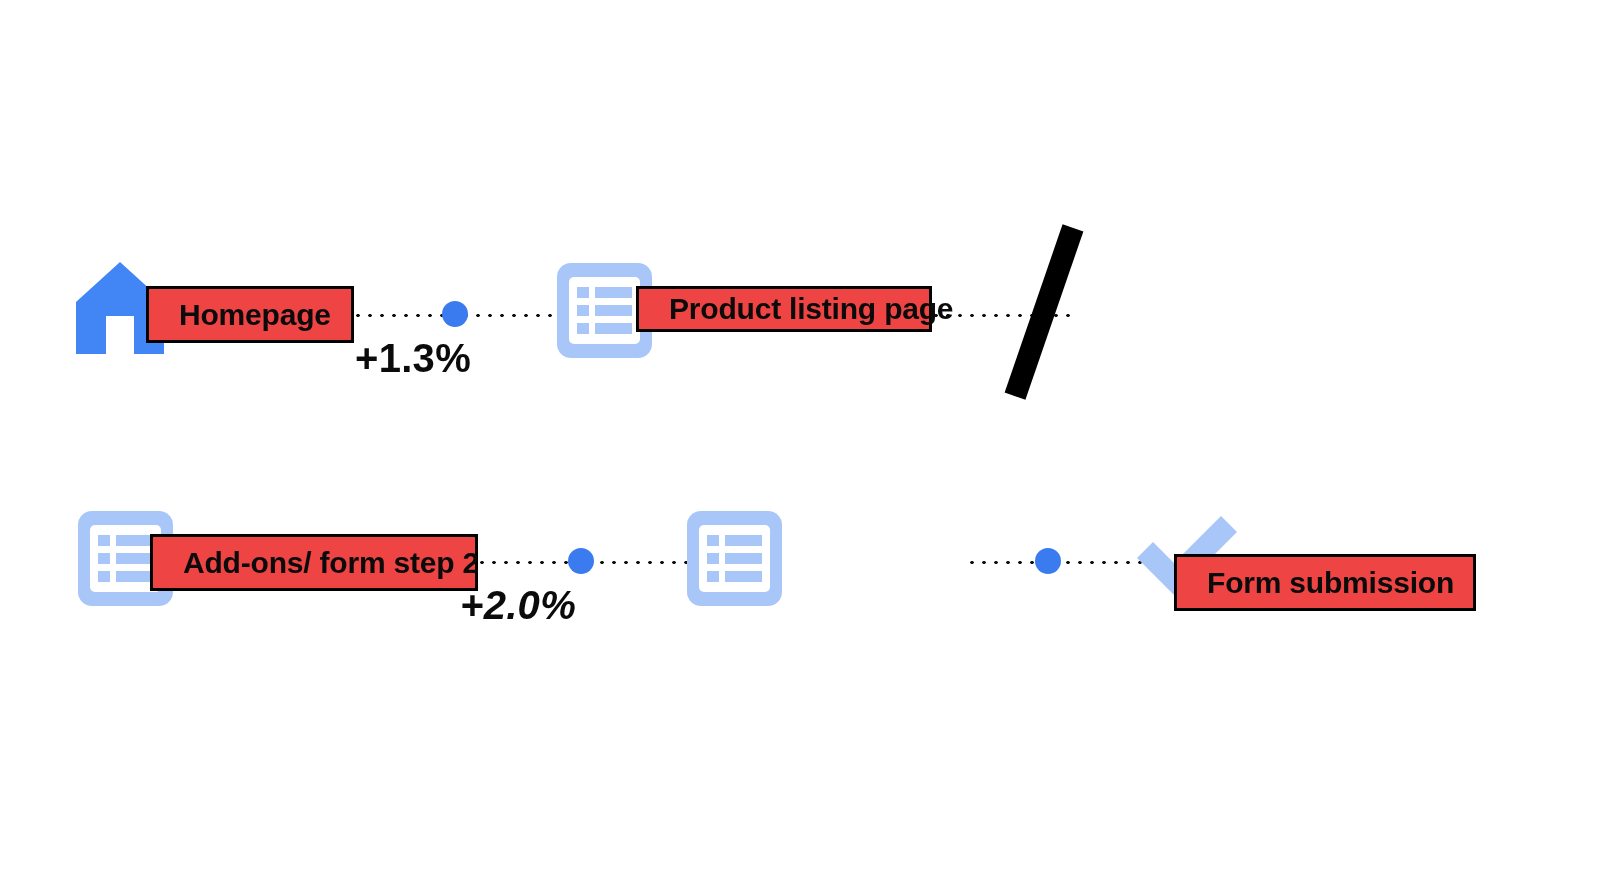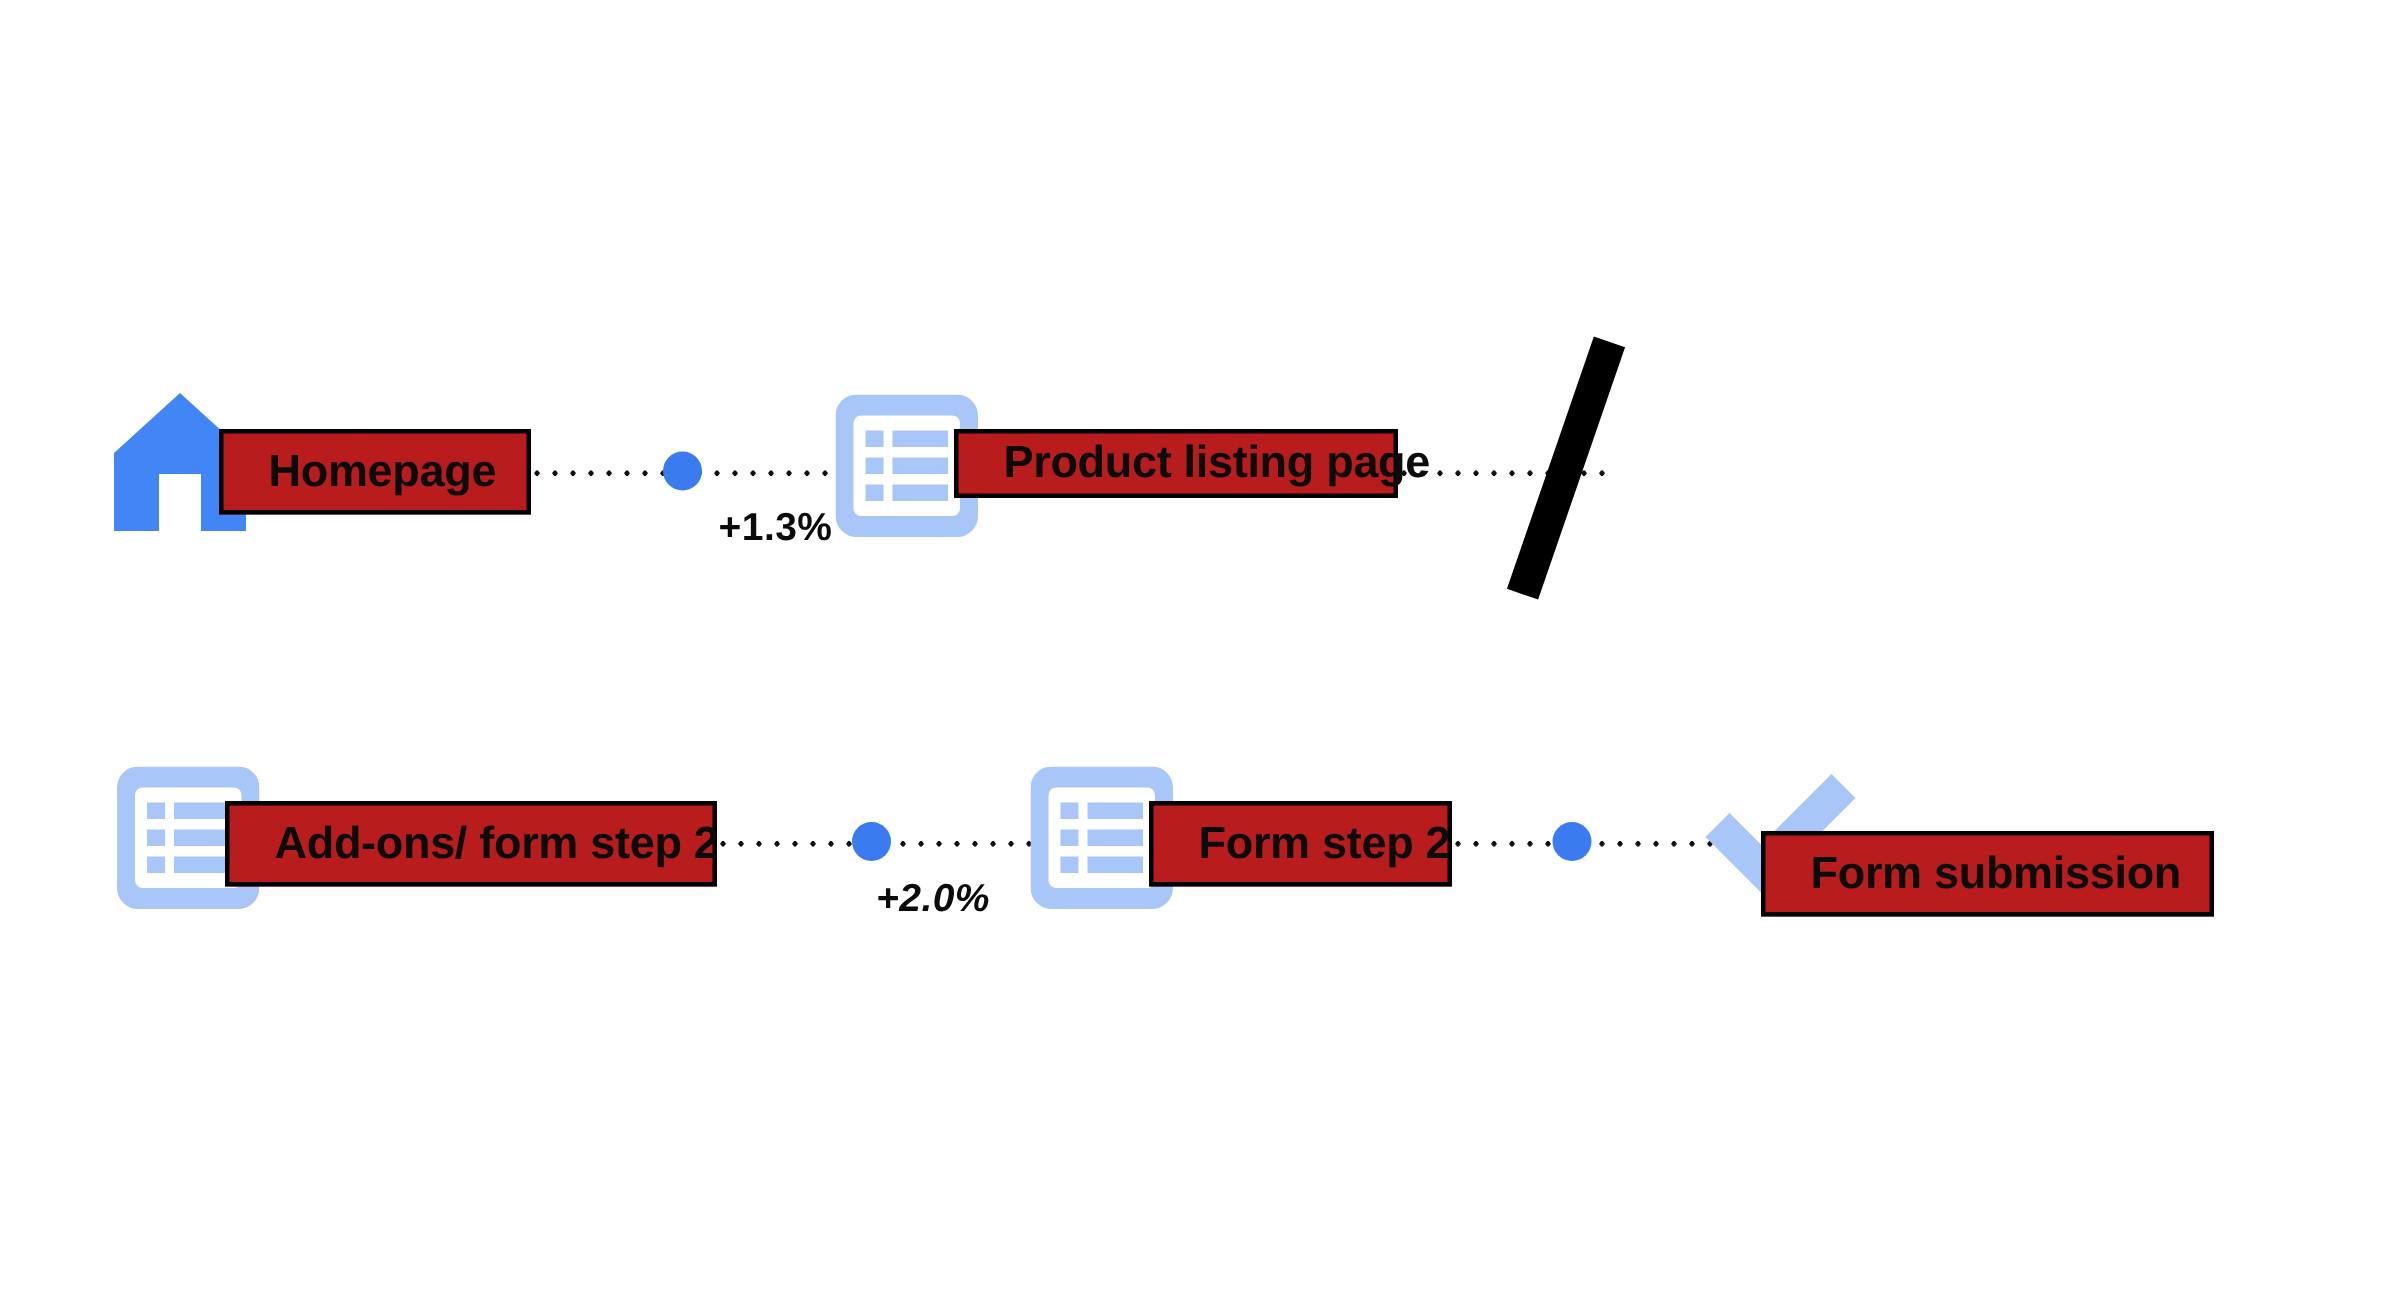--- a/index.html
+++ b/index.html
@@ -20,21 +20,21 @@
     left: 0;
     top: 0;
     width: 1601px;
     height: 874px;
   }
 
   
   .label-box {
     position: absolute;
     box-sizing: border-box;
-    background: #b91c1c;
+    background: #ef4444;
     border: 3px solid #000000;
     display: flex;
     align-items: center;
     z-index: 5;
   }
   .label-box .label-text {
     font-family: "Liberation Sans", "DejaVu Sans", sans-serif;
     font-weight: 700;
     font-size: 30px;
     letter-spacing: -0.2px;
@@ -83,25 +83,25 @@
   .metric-dot {
     position: absolute;
     border-radius: 50%;
     background: #3b7bf0;
     z-index: 4;
   }
   .metric-label {
     position: absolute;
     font-family: "Liberation Sans", "DejaVu Sans", sans-serif;
     font-weight: 700;
-    font-size: 26px;
+    font-size: 40px;
     letter-spacing: 0.3px;
     color: #0b0b0b;
     white-space: nowrap;
-    text-align: right;
+    text-align: left;
     z-index: 4;
   }
 </style>
 </head>
 <body>
 
 <div id="canvas">
 
   <div class="connector" style="left:352px; top:313px; width:288px;"></div>
 
@@ -169,23 +169,20 @@
       <rect x="12" y="14" width="71" height="67" rx="5" ry="5" fill="#ffffff"></rect>
       <rect x="20" y="24" width="12" height="11" fill="#a9c6f8"></rect>
       <rect x="38" y="24" width="37" height="11" fill="#a9c6f8"></rect>
       <rect x="20" y="42" width="12" height="11" fill="#a9c6f8"></rect>
       <rect x="38" y="42" width="37" height="11" fill="#a9c6f8"></rect>
       <rect x="20" y="60" width="12" height="11" fill="#a9c6f8"></rect>
       <rect x="38" y="60" width="37" height="11" fill="#a9c6f8"></rect>
     </svg>
   </div>
 
-  <div class="label-box" style="left:766px; top:534px; width:202px; height:57px;">
-    <span class="label-text">Form step 2</span>
-  </div>
 
   <div class="metric-dot" style="left:1035px; top:548px; width:26px; height:26px;"></div>
 
   <div class="check-icon" style="left:1128px; top:505px; width:118px; height:112px;">
     <svg width="118" height="112" viewBox="0 0 118 112" xmlns="http://www.w3.org/2000/svg">
       <path d="M9 53 L25 37 L46 58 L93 11 L109 27 L46 90 Z" fill="#a9c6f8"></path>
     </svg>
   </div>
 
   <div class="label-box" style="left:1174px; top:554px; width:302px; height:57px;">

